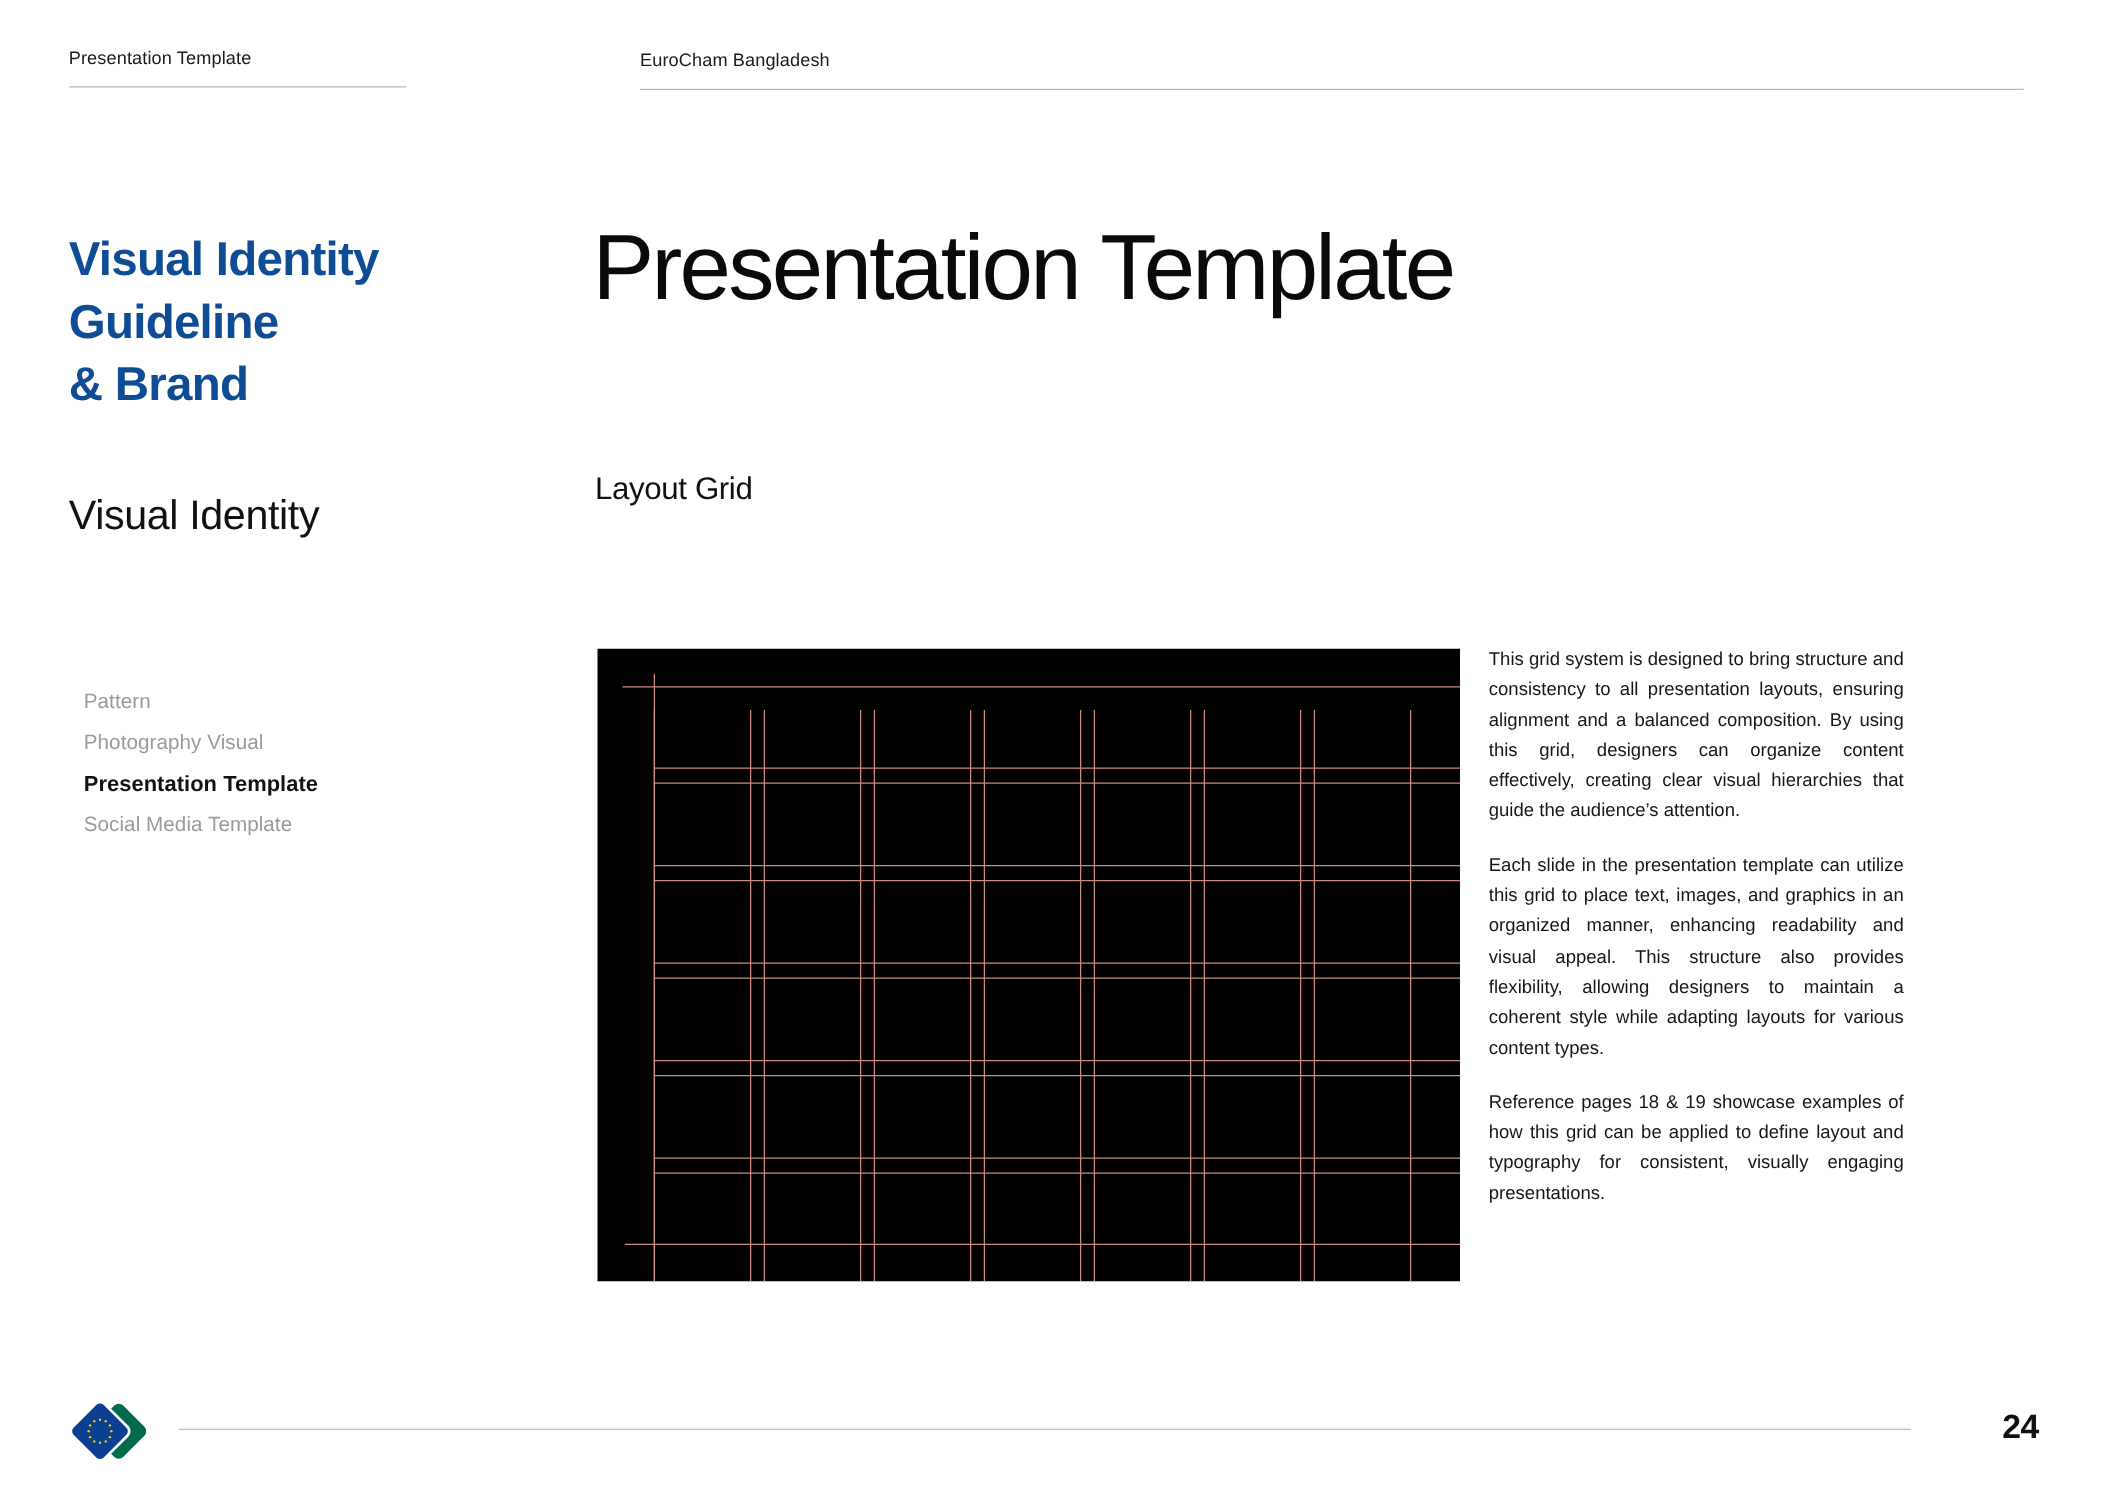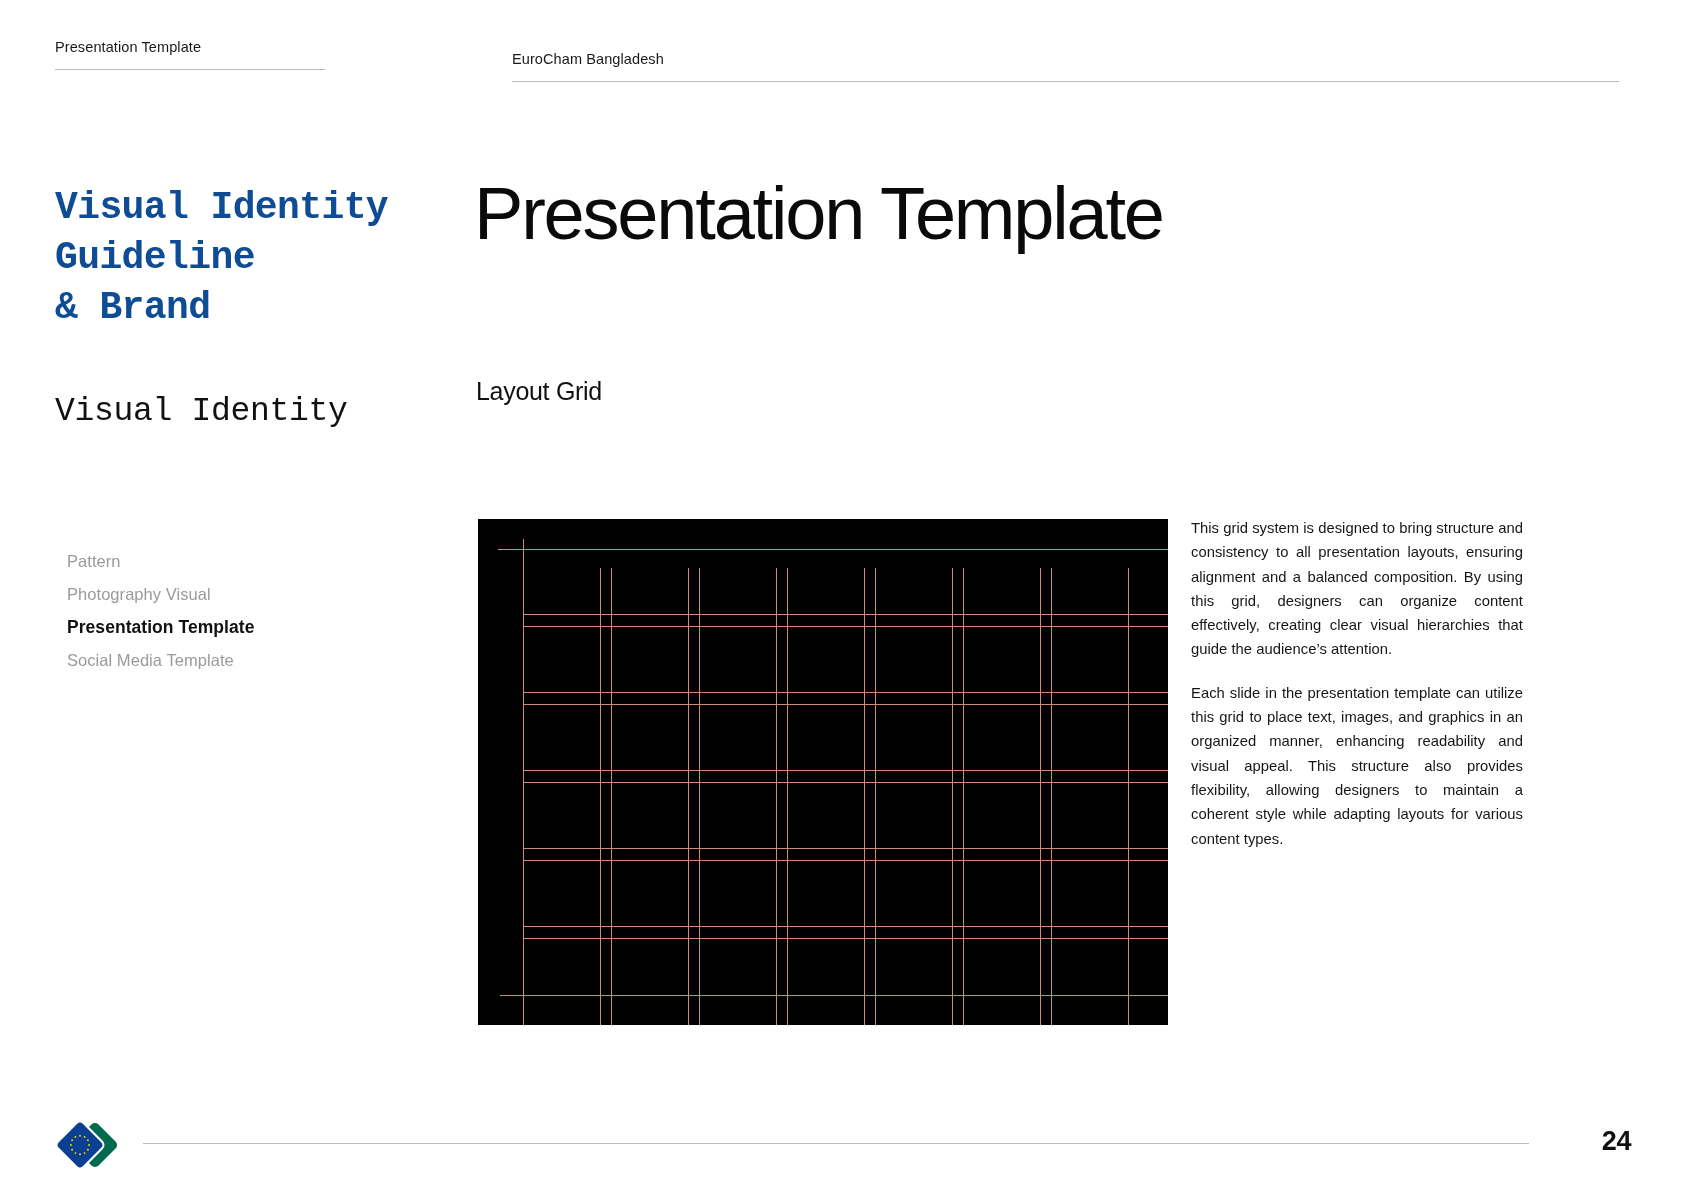--- a/index.html
+++ b/index.html
@@ -35,21 +35,21 @@
   }
   .hdr-left {
     position: absolute;
     left: 55px;
     top: 0;
     width: 270px;
   }
   .hdr-center {
     position: absolute;
     left: 512px;
-    top: 12px;
+    top: 2px;
     width: 420px;
   }
   .hdr-right {
     position: absolute;
     left: 1100px;
     top: 0;
     width: 530px;
     text-align: right;
   }
   .hdr-text {
@@ -66,21 +66,20 @@
   }
   .hdr-left .hdr-rule  { width: 270px; }
   .hdr-center .hdr-rule{ width: 1107px; }
 
   
   .sidebar {
     position: absolute;
     left: 55px;
     top: 183px;
     width: 380px;
-    font-family: Liberation Mono, monospace;
   }
   .sidebar-title {
     font-size: 38px;
     line-height: 50px;
     font-weight: 700;
     color: #0f4c96;
     letter-spacing: -0.6px;
   }
   .sidebar-section {
     margin-top: 59px;
@@ -263,20 +262,21 @@
     <div class="ln h" style="left:45px;  top:329px; width:645px;"></div>
     <div class="ln h" style="left:45px;  top:341px; width:645px;"></div>
     <div class="ln h" style="left:45px;  top:407px; width:645px;"></div>
     <div class="ln h" style="left:45px;  top:419px; width:645px;"></div>
     <div class="ln h" style="left:22px;  top:476px; width:668px;"></div>
   </div>
 
   <div class="copy">
     <p>This grid system is designed to bring structure and consistency to all presentation layouts, ensuring alignment and a balanced composition. By using this grid, designers can organize content effectively, creating clear visual hierarchies that guide the audience’s attention.</p>
     <p>Each slide in the presentation template can utilize this grid to place text, images, and graphics in an organized manner, enhancing readability and visual appeal. This structure also provides flexibility, allowing designers to maintain a coherent style while adapting layouts for various content types.</p>
+    <p>Reference pages 18 &amp; 19 showcase examples of how this grid can be applied to define layout and typography for consistent, visually engaging presentations.</p>
   </div>
 
   <div class="footer">
     <div class="logo">
       <svg viewBox="0 0 72 52" width="72" height="52" xmlns="http://www.w3.org/2000/svg">
 
         <g transform="translate(40 26) rotate(45)">
           <rect x="-17" y="-17" width="34" height="34" rx="5" fill="#006a4e"></rect>
         </g>
 

